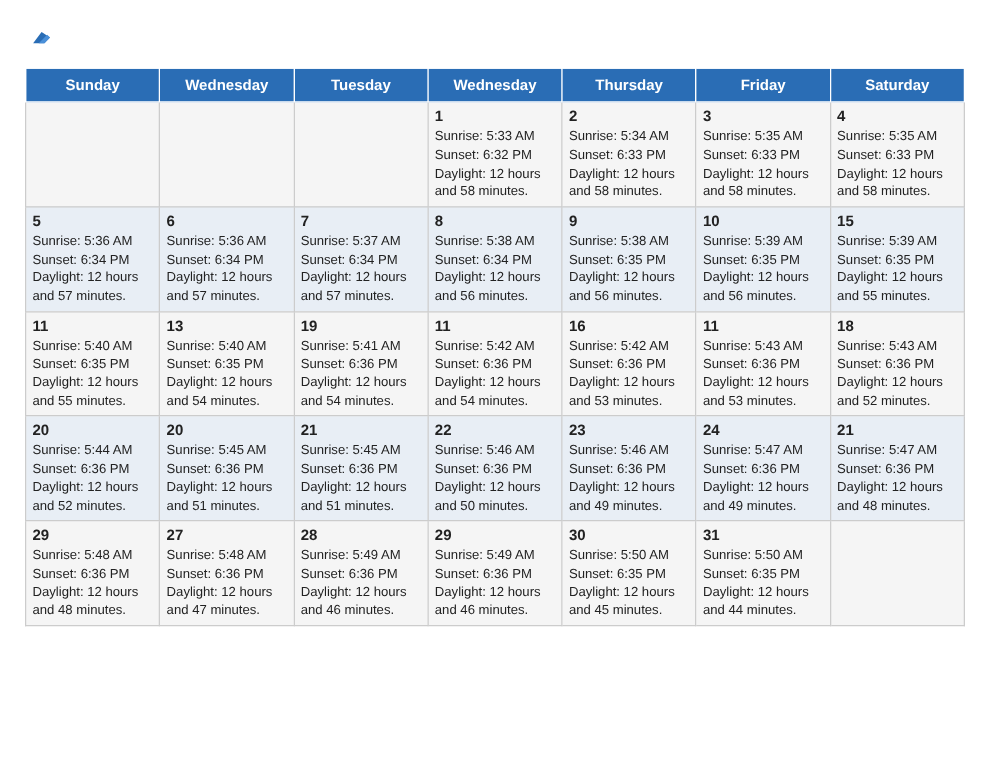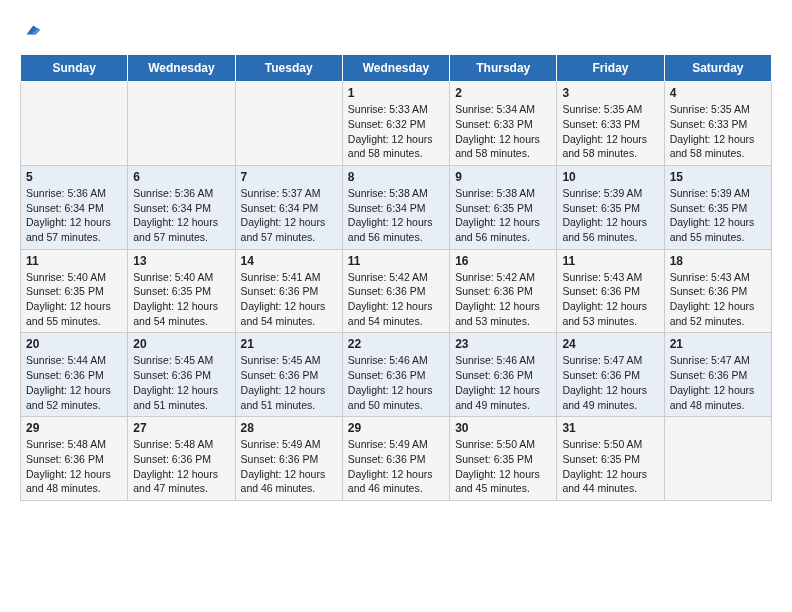--- a/index.html
+++ b/index.html
@@ -176,21 +176,21 @@
         <tr>
           <td>
             <span class="day-num">11</span>
             <div class="cell-text">Sunrise: 5:40 AM<br>Sunset: 6:35 PM<br>Daylight: 12 hours and 55 minutes.</div>
           </td>
           <td>
             <span class="day-num">13</span>
             <div class="cell-text">Sunrise: 5:40 AM<br>Sunset: 6:35 PM<br>Daylight: 12 hours and 54 minutes.</div>
           </td>
           <td>
-            <span class="day-num">14</span>
+            <span class="day-num">19</span>
             <div class="cell-text">Sunrise: 5:41 AM<br>Sunset: 6:36 PM<br>Daylight: 12 hours and 54 minutes.</div>
           </td>
           <td>
             <span class="day-num">11</span>
             <div class="cell-text">Sunrise: 5:42 AM<br>Sunset: 6:36 PM<br>Daylight: 12 hours and 54 minutes.</div>
           </td>
           <td>
             <span class="day-num">16</span>
             <div class="cell-text">Sunrise: 5:42 AM<br>Sunset: 6:36 PM<br>Daylight: 12 hours and 53 minutes.</div>
           </td>

